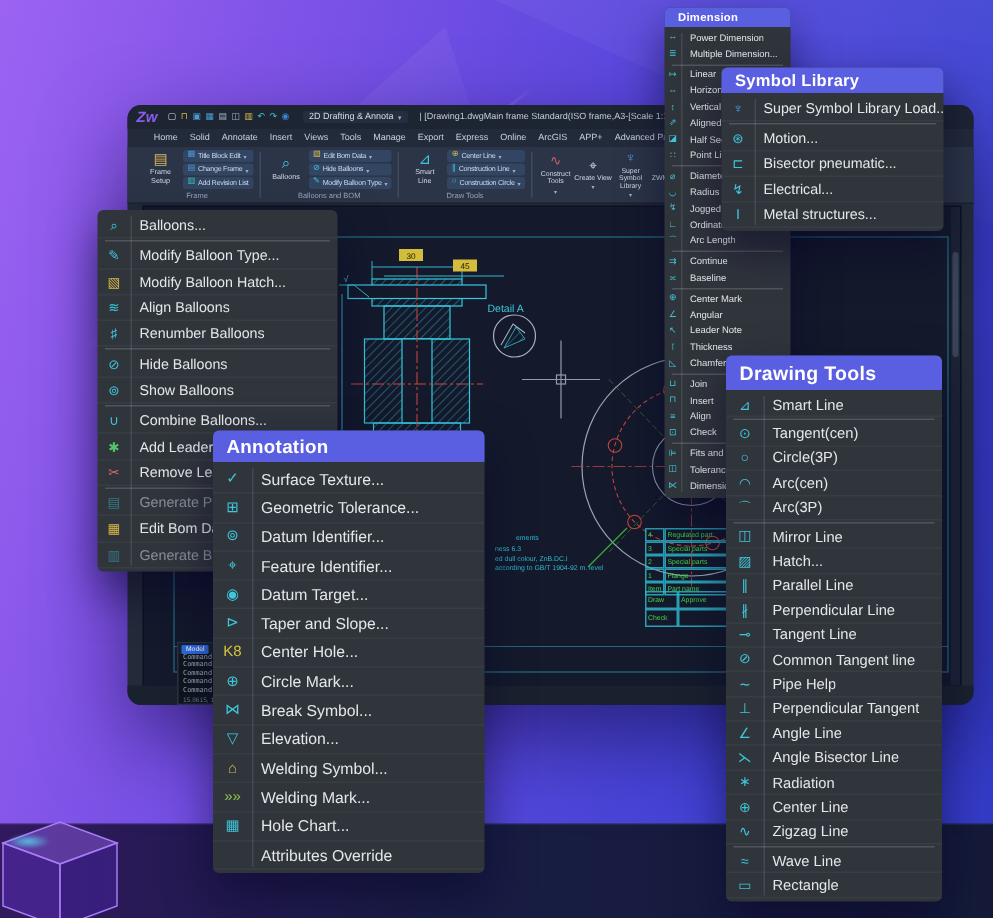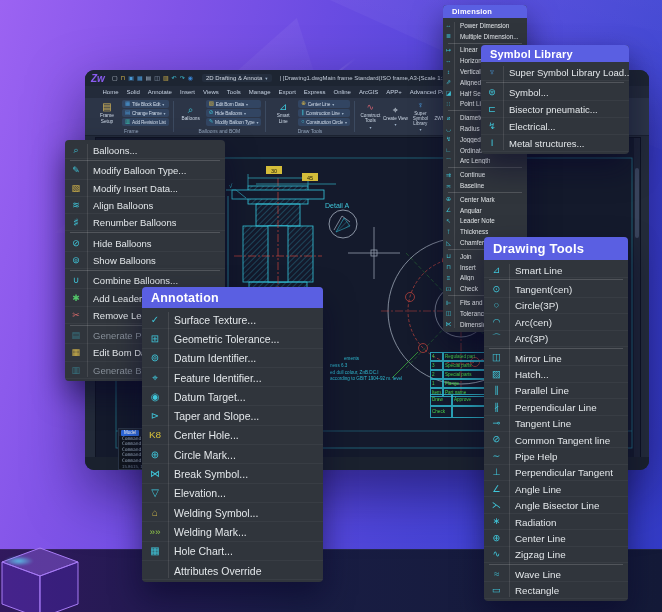--- a/index.html
+++ b/index.html
@@ -524,21 +524,21 @@
         <span class="mi-icon">⌕</span>
         <span class="mi-label">Balloons...</span>
       </div>
       <div class="menu-sep"></div>
       <div class="menu-item">
         <span class="mi-icon">✎</span>
         <span class="mi-label">Modify Balloon Type...</span>
       </div>
       <div class="menu-item">
         <span class="mi-icon" style="color: rgb(216, 184, 74);">▧</span>
-        <span class="mi-label">Modify Insert Data...</span>
+        <span class="mi-label">Modify Balloon Hatch...</span>
       </div>
       <div class="menu-item">
         <span class="mi-icon">≋</span>
         <span class="mi-label">Align Balloons</span>
       </div>
       <div class="menu-item">
         <span class="mi-icon">♯</span>
         <span class="mi-label">Renumber Balloons</span>
       </div>
       <div class="menu-sep"></div>
@@ -733,21 +733,21 @@
 <div class="menu m-sym">
   <div class="menu-head">Symbol Library</div>
   <div class="menu-body lines">
       <div class="menu-item">
         <span class="mi-icon" style="color: rgb(74, 156, 224);">♆</span>
         <span class="mi-label">Super Symbol Library Load...</span>
       </div>
       <div class="menu-sep"></div>
       <div class="menu-item">
         <span class="mi-icon">⊛</span>
-        <span class="mi-label">Symbol...</span>
+        <span class="mi-label">Motion...</span>
       </div>
       <div class="menu-item">
         <span class="mi-icon">⊏</span>
         <span class="mi-label">Bisector pneumatic...</span>
       </div>
       <div class="menu-item">
         <span class="mi-icon">↯</span>
         <span class="mi-label">Electrical...</span>
       </div>
       <div class="menu-item">

